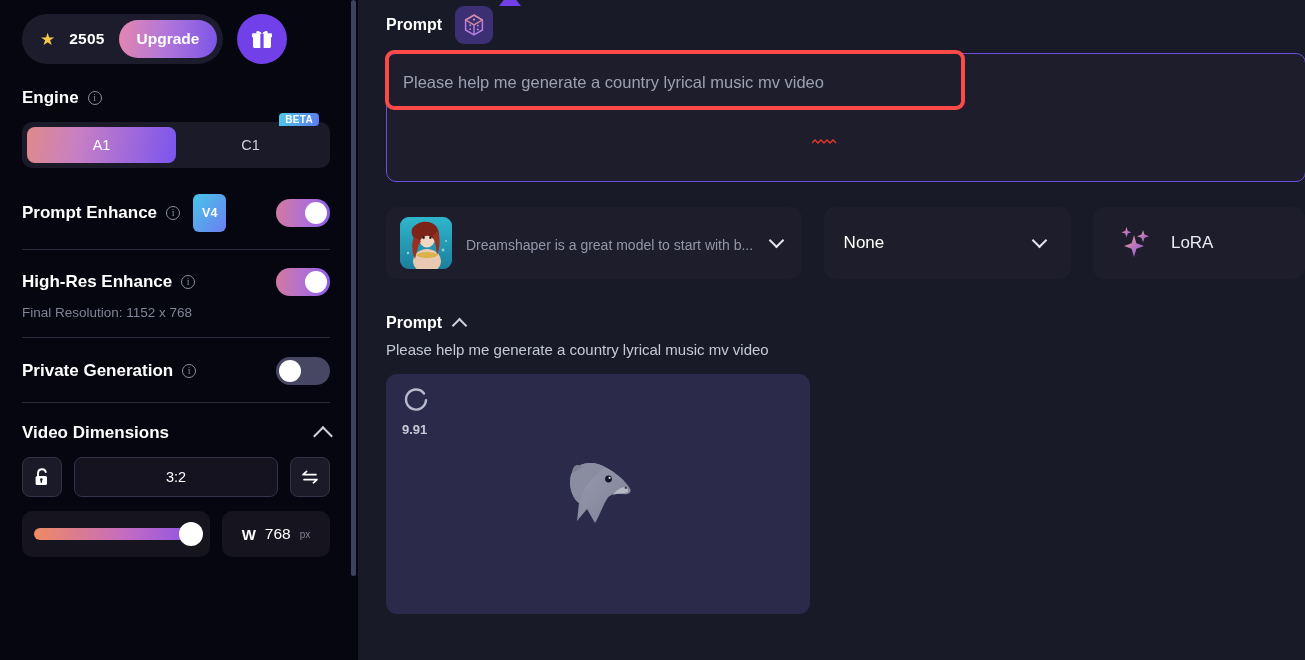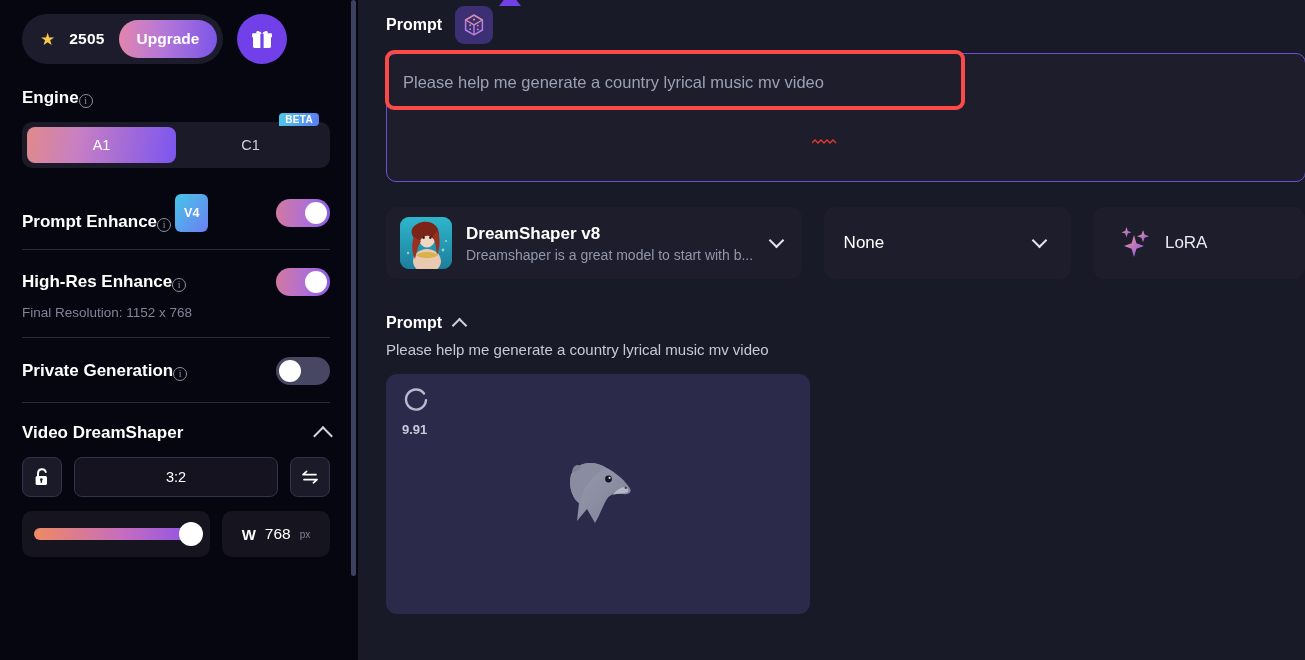--- a/index.html
+++ b/index.html
@@ -45,21 +45,21 @@
   }
   .gift-btn {
     width: 50px; height: 50px; border-radius: 50%;
     background: #7140e8;
     display: flex; align-items: center; justify-content: center;
     border: none; cursor: pointer;
   }
 
   .sec-label {
     color: #fff; font-size: 17px; font-weight: 600;
-    display: flex; align-items: flex-end; gap: 0;
+    display: flex; align-items: center; gap: 9px;
   }
   .info-i {
     width: 14px; height: 14px; border-radius: 50%;
     border: 1px solid #8b8fa3; color: #8b8fa3;
     font-size: 10px; font-weight: 400;
     display: inline-flex; align-items: center; justify-content: center;
     font-family: "Liberation Serif", serif;
     line-height: 1;
   }
 
@@ -254,21 +254,21 @@
   .none-select {
     width: 270px; height: 72px; border-radius: 11px;
     background: #1d1d2b;
     display: flex; align-items: center; justify-content: space-between;
     padding: 0 20px; cursor: pointer;
   }
   .none-val { color: #fff; font-size: 17px; }
   .lora-card {
     width: 230px; height: 72px; border-radius: 11px;
     background: #1d1d2b;
-    display: flex; align-items: center; gap: 8px;
+    display: flex; align-items: center; gap: 14px;
     padding: 0 24px; cursor: pointer;
   }
   .lora-label { color: #e9eaf2; font-size: 17px; }
 
   .result-head { margin-top: 35px; display: flex; align-items: center; gap: 12px; }
   .result-head-label { color: #fff; font-size: 16px; font-weight: 600; }
   .chev-up-sm {
     width: 11px; height: 11px;
     border-left: 2.2px solid #cfd2de; border-top: 2.2px solid #cfd2de;
     transform: rotate(45deg); margin-top: 5px;
@@ -364,21 +364,21 @@
           <span class="info-i">i</span>
         </div>
         <button class="toggle off">
             <span class="knob"></span>
           </button>
       </div>
 
       <div class="divider"></div>
 
       <div class="row-between vd-header">
-        <span class="sec-label">Video DreamShaper</span>
+        <span class="sec-label">Video Dimensions</span>
         <span class="chev-up"></span>
       </div>
 
 
       <div class="ratio-row">
         <button class="sq-btn">
           <svg width="18" height="20" viewBox="0 0 18 20">
             <path d="M5 9V6.2a4 4 0 0 1 7.8-1.2" fill="none" stroke="#fff" stroke-width="1.9" stroke-linecap="round"></path>
             <rect x="2.6" y="9" width="11.4" height="9" rx="1.6" fill="#fff"></rect>
             <circle cx="8.3" cy="12.6" r="1.3" fill="#1b1a29"></circle>
@@ -458,21 +458,20 @@
               <path d="M37 14c4 6 3 17 0 24-1-8-2-15-4-19z" fill="#9c3020"></path>
               <ellipse cx="23.6" cy="20.5" rx="1.2" ry="1.5" fill="#2b1a14"></ellipse>
               <ellipse cx="30.4" cy="20.5" rx="1.2" ry="1.5" fill="#2b1a14"></ellipse>
               <path d="M16 38c5-4 17-4 22 0-3 4-19 4-22 0z" fill="#d9b24a"></path>
               <circle cx="43" cy="33" r="1.4" fill="#cfe9e2" opacity=".7"></circle>
               <circle cx="46" cy="24" r="1" fill="#cfe9e2" opacity=".7"></circle>
               <circle cx="8" cy="36" r="1.2" fill="#cfe9e2" opacity=".7"></circle>
             </svg>
           </div>
           <div class="model-text">
-            <div class="model-name">DreamShaper v8</div>
             <div class="model-desc">Dreamshaper is a great model to start with b...</div>
           </div>
           <span class="chev-dn"></span>
         </div>
 
         <div class="none-select">
           <span class="none-val">None</span>
           <span class="chev-dn"></span>
         </div>
 

